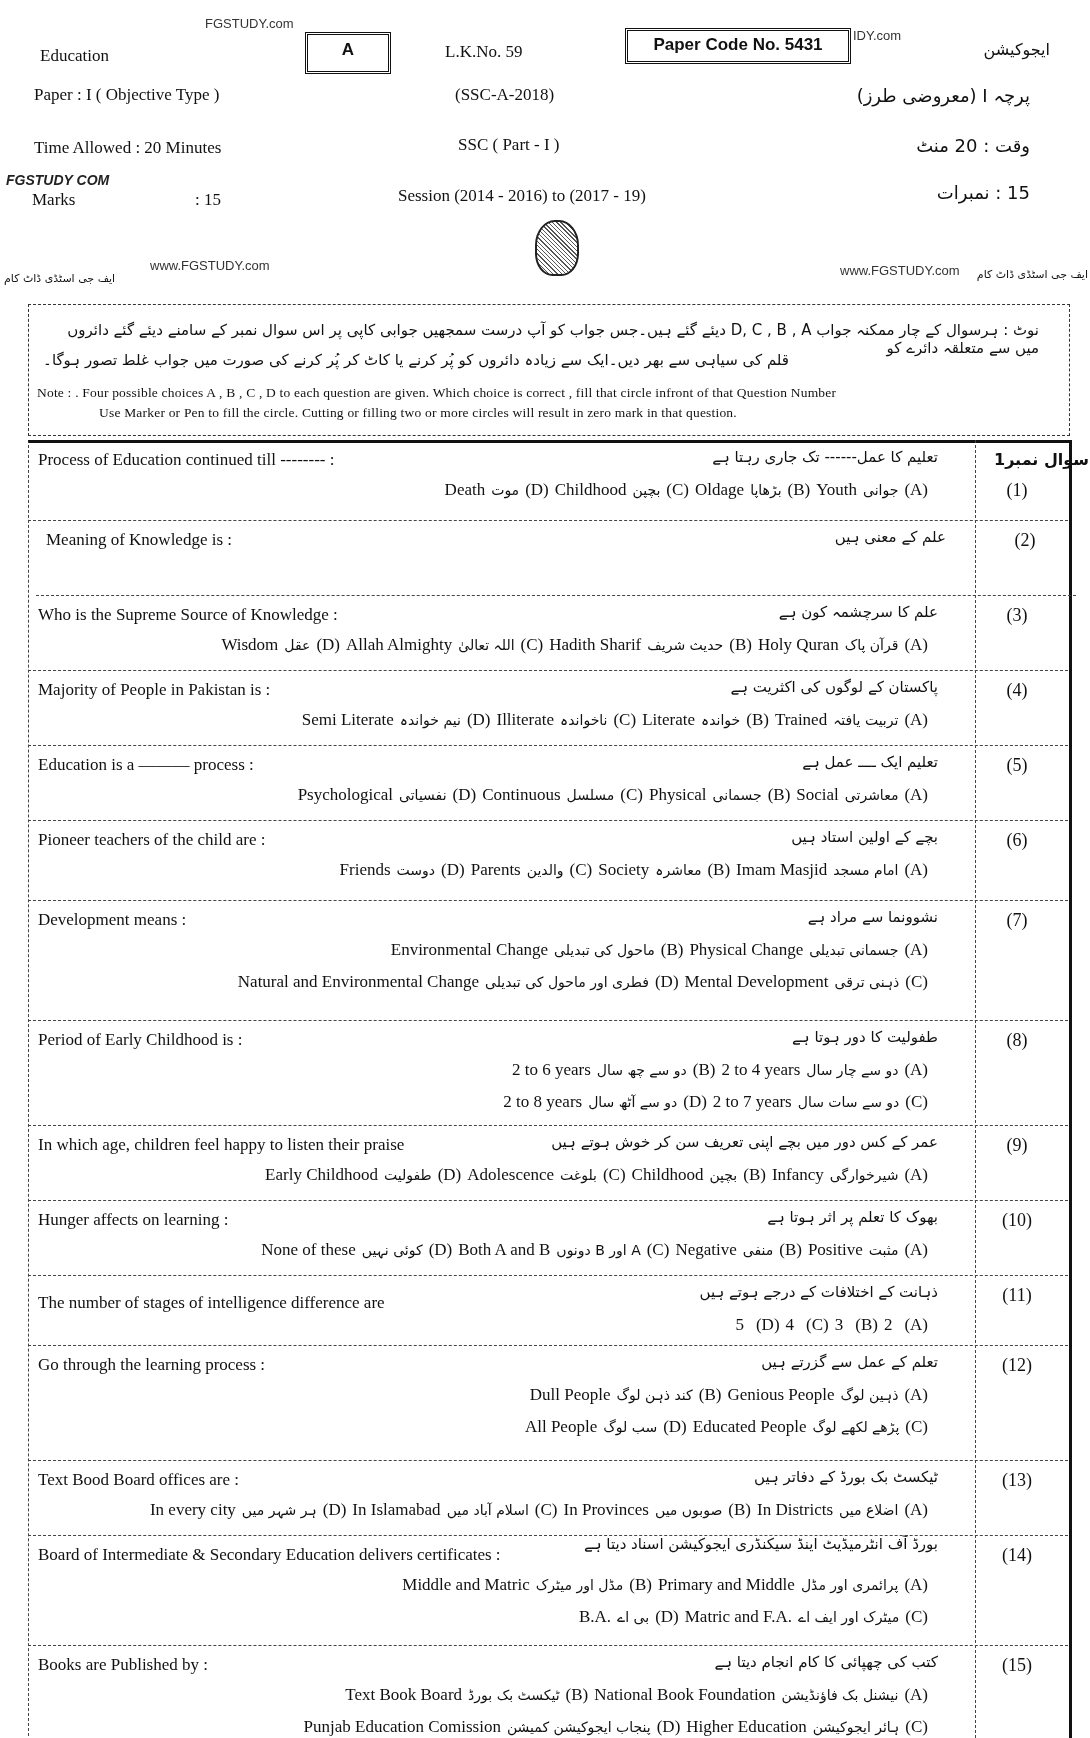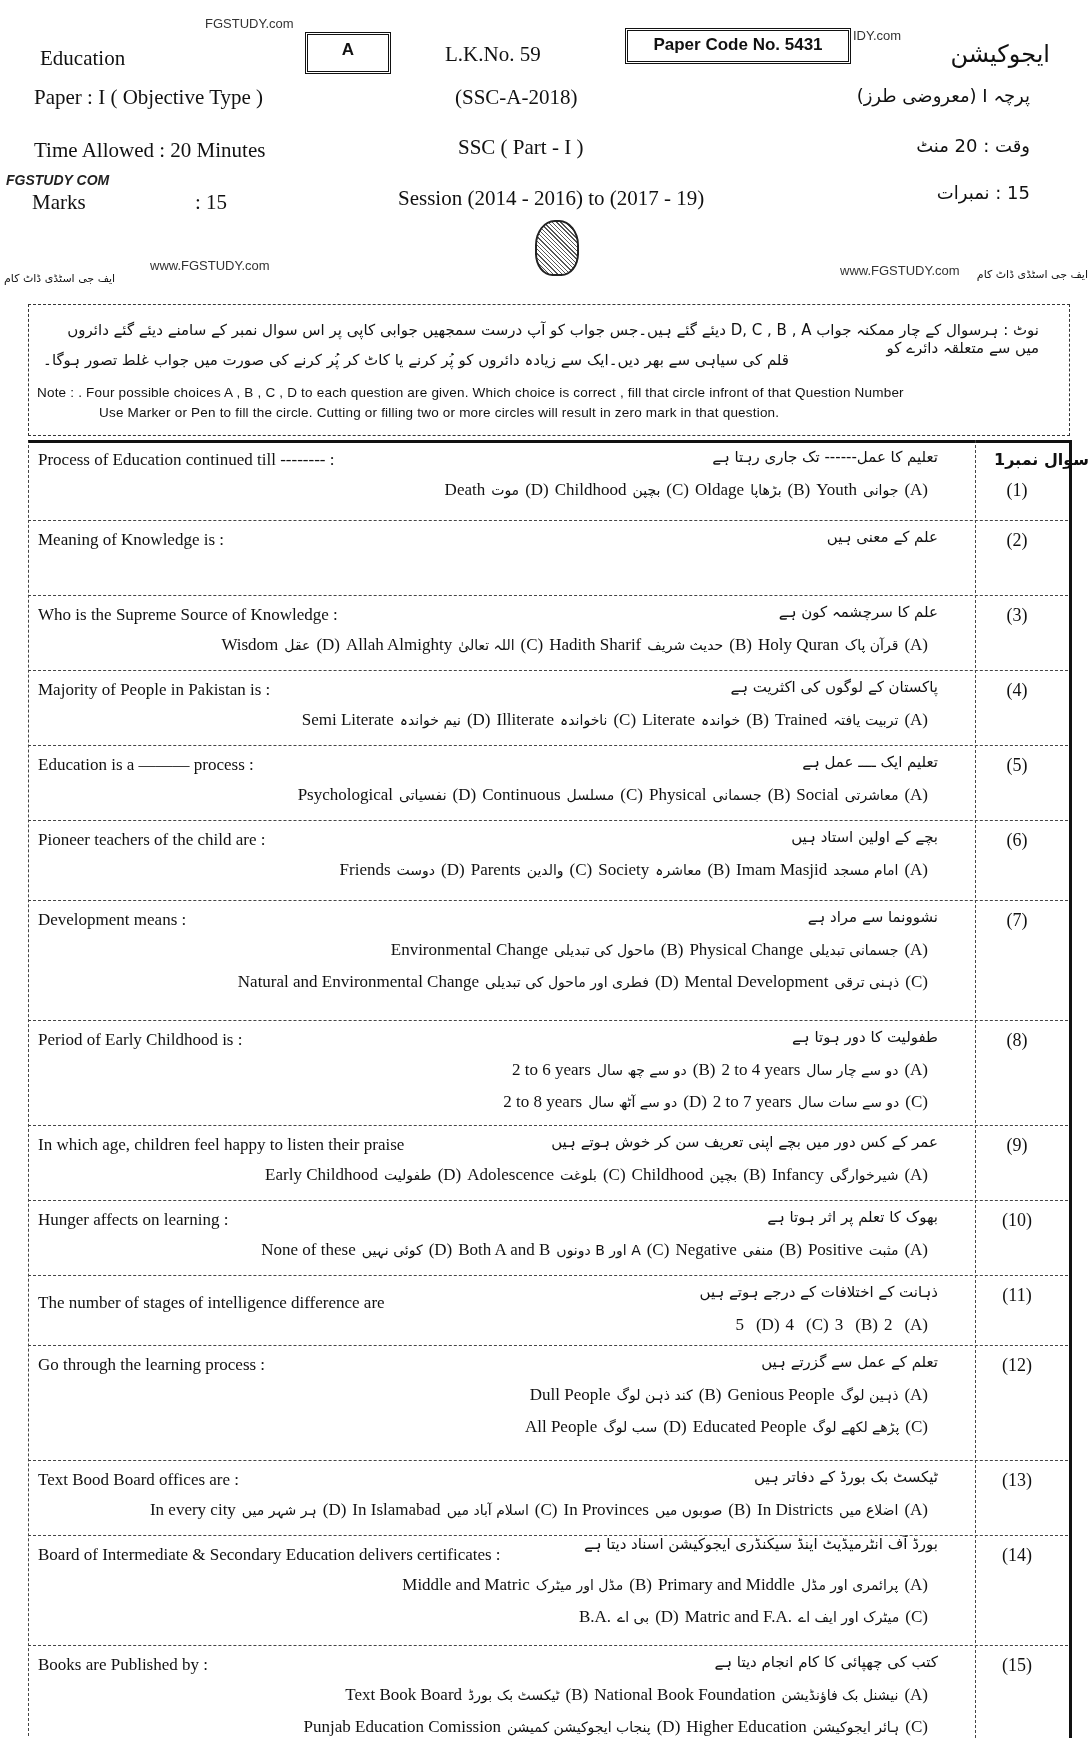--- a/index.html
+++ b/index.html
@@ -3,47 +3,47 @@
 <meta charset="utf-8">
 <style>
   html, body { margin:0; padding:0; background:#fff; }
   body { width:1090px; height:1738px; position:relative; overflow:hidden; color:#111;
          font-family:"DejaVu Serif","Liberation Serif",serif; }
   .abs { position:absolute; white-space:nowrap; }
   .serif { font-family:"Liberation Serif","DejaVu Serif",serif; }
   .urdu { font-family:"DejaVu Sans",sans-serif; direction:rtl; unicode-bidi:embed; }
   .wm { font-family:"Liberation Sans",sans-serif; font-size:13px; color:#333; }
   .wmb { font-family:"Liberation Sans",sans-serif; font-size:14px; font-weight:bold; font-style:italic; color:#222; }
-  .hdr { font-size:21px; }
+  .hdr { font-size:17px; }
   .boxA { position:absolute; left:305px; top:32px; width:80px; height:36px; border:3px double #111; text-align:center; font-family:"Liberation Sans",sans-serif; font-weight:bold; font-size:17px; line-height:30px; }
   .boxCode { position:absolute; left:625px; top:28px; width:220px; height:30px; border:3px double #111; text-align:center; font-family:"Liberation Sans",sans-serif; font-weight:bold; font-size:17px; line-height:28px; }
   .emblem { position:absolute; left:535px; top:220px; width:40px; height:52px; border:2px solid #222; border-radius:45% 45% 40% 40%; background:repeating-linear-gradient(45deg,#fff 0 2px,#555 2px 3px); }
   .note { position:absolute; left:28px; top:304px; width:1040px; height:130px; border:1px dashed #333; }
   .note-urdu { position:absolute; right:30px; width:1000px; text-align:right; font-size:15px; }
-  .note-en { position:absolute; left:8px; font-family:Liberation Sans, sans-serif; font-size:13.5px; letter-spacing:0.2px; }
+  .note-en { position:absolute; left:8px; font-family:Liberation Serif, serif; font-size:13.5px; letter-spacing:0.2px; }
   .qtable { position:absolute; left:28px; top:440px; width:1040px; height:1298px; border-top:3px solid #111; border-left:1px dashed #444; border-right:3px solid #111; }
   .numcol { position:absolute; left:975px; top:440px; width:1px; height:1298px; border-left:1px dashed #444; }
   .row { position:absolute; left:28px; width:1040px; border-bottom:1px dashed #444; }
   .q-en { position:absolute; left:10px; font-size:17px; font-family:"Liberation Serif",serif; }
   .q-ur { position:absolute; right:130px; font-size:15px; }
   .q-num { position:absolute; left:992px; width:50px; text-align:center; font-size:18px; font-family:"Liberation Serif",serif; }
   .opt-line { position:absolute; right:140px; font-size:17px; font-family:"Liberation Serif",serif; white-space:nowrap; }
   .opt-line span { margin-left:6px; }
   .ou { font-family:"DejaVu Sans",sans-serif; font-size:14px; direction:rtl; unicode-bidi:isolate; }
 </style>
 </head>
 <body>
 
 <div class="abs wm" style="left:205px;top:16px;">FGSTUDY.com</div>
 <div class="abs wm" style="left:853px;top:28px;">IDY.com</div>
 <div class="abs hdr serif" style="left:40px;top:46px;">Education</div>
 <div class="boxA">A</div>
 <div class="abs hdr serif" style="left:445px;top:42px;">L.K.No. 59</div>
 <div class="boxCode">Paper Code No. 5431</div>
-<div class="abs urdu" style="right:40px;top:40px;font-size:24px;">ایجوکیشن</div>
+<div class="abs urdu" style="right:40px;top:40px;font-size:16px;">ایجوکیشن</div>
 
 <div class="abs hdr serif" style="left:34px;top:85px;">Paper : I ( Objective Type )</div>
 <div class="abs hdr serif" style="left:455px;top:85px;">(SSC-A-2018)</div>
 <div class="abs urdu" style="right:60px;top:85px;font-size:18px;">پرچہ  I  (معروضی طرز)</div>
 
 <div class="abs hdr serif" style="left:34px;top:138px;">Time Allowed : 20 Minutes</div>
 <div class="abs hdr serif" style="left:458px;top:135px;">SSC ( Part - I )</div>
 <div class="abs urdu" style="right:60px;top:135px;font-size:18px;">وقت   :   20 منٹ</div>
 
 <div class="abs wmb" style="left:6px;top:172px;">FGSTUDY COM</div>
@@ -69,21 +69,21 @@
 <div class="numcol"></div>
 <div class="abs urdu" style="left:994px;top:450px;font-size:16px;font-weight:bold;">سوال نمبر1</div>
 
 <div id="rows">
     <div class="row" style="top: 440px; height: 80px;">
       <div class="q-en" style="top: 10px;">Process of Education continued till -------- :</div>
       <div class="q-ur urdu" style="top: 8px;">تعلیم کا عمل------ تک جاری رہتا ہے</div>
       <div class="q-num" style="top: 40px; left: 964px;">(1)</div>
       <div class="opt-line" style="top: 40px;"><span>Death</span><span class="ou">موت</span><span>(D)</span><span>Childhood</span><span class="ou">بچپن</span><span>(C)</span><span>Oldage</span><span class="ou">بڑھاپا</span><span>(B)</span><span>Youth</span><span class="ou">جوانی</span><span>(A)</span></div>
     </div>
-    <div class="row" style="top: 520px; height: 75px;">
+    <div class="row" style="top: 520px; height: 75px; margin-left: 8px;">
       <div class="q-en" style="top: 10px;">Meaning of Knowledge is :</div>
       <div class="q-ur urdu" style="top: 8px;">علم کے معنی ہیں</div>
       <div class="q-num" style="top: 10px; left: 964px;">(2)</div>
     </div>
     <div class="row" style="top: 595px; height: 75px;">
       <div class="q-en" style="top: 10px;">Who is the Supreme Source of Knowledge :</div>
       <div class="q-ur urdu" style="top: 8px;">علم کا سرچشمہ کون ہے</div>
       <div class="q-num" style="top: 10px; left: 964px;">(3)</div>
       <div class="opt-line" style="top: 40px;"><span>Wisdom</span><span class="ou">عقل</span><span>(D)</span><span>Allah Almighty</span><span class="ou">اللہ تعالیٰ</span><span>(C)</span><span>Hadith Sharif</span><span class="ou">حدیث شریف</span><span>(B)</span><span>Holy Quran</span><span class="ou">قرآن پاک</span><span>(A)</span></div>
     </div>

